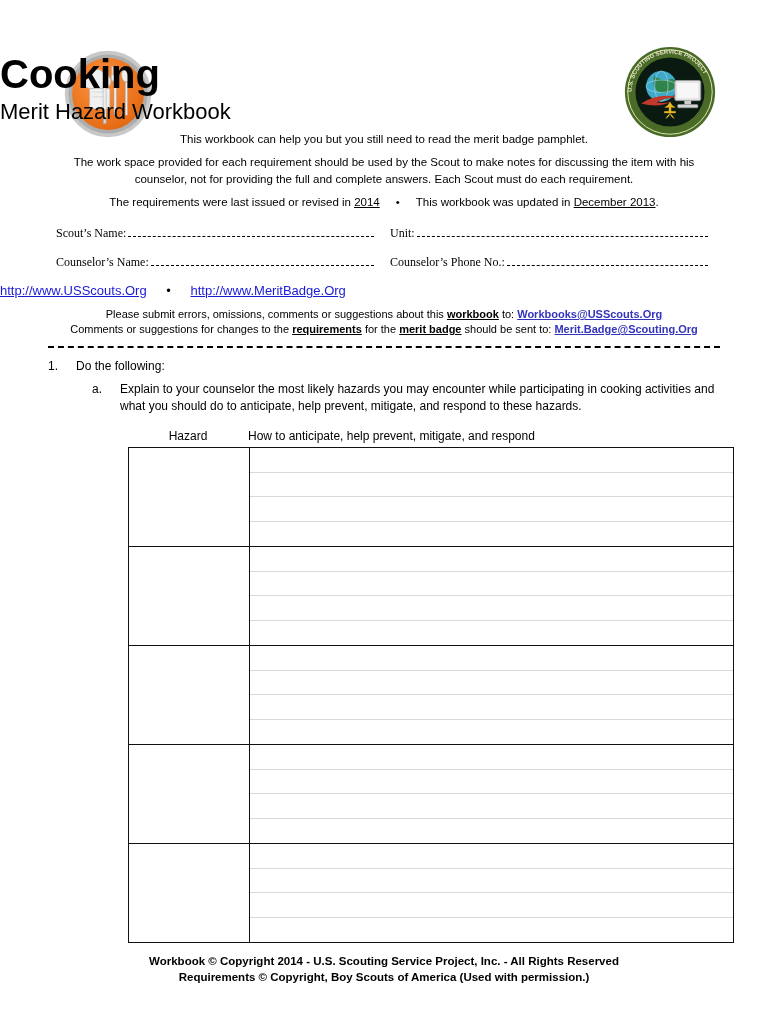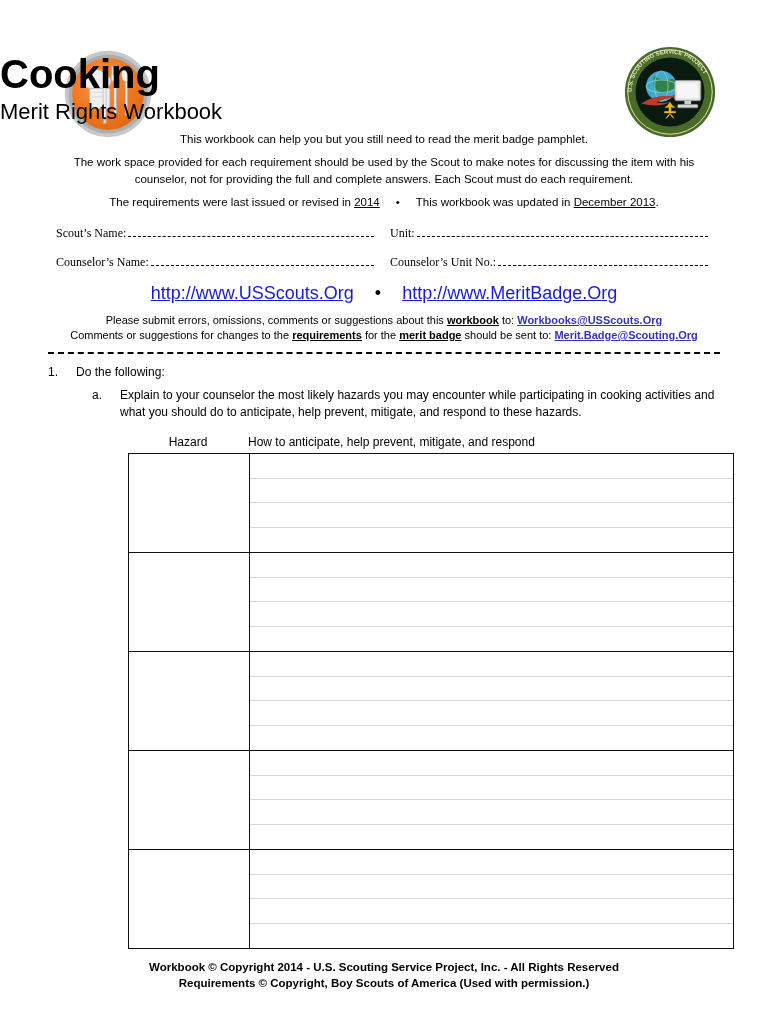--- a/index.html
+++ b/index.html
@@ -104,22 +104,21 @@
     border-bottom: 1px dashed #000;
     height: 11px;
     margin-left: 2px;
     margin-right: 8px;
   }
   .field.second { padding-left: 8px; }
 
   
   .links {
     margin-top: 10px;
-    text-align: center;
-    font-size: 18px;
+    font-size: 13px;
   }
   .links a {
     color: #1a1ad6;
     text-decoration: underline;
   }
   .dot-sep {
     display: inline-block;
     padding: 0 16px;
     color: #000;
   }
@@ -269,21 +268,21 @@
 
         <g fill="#EFEFEF" stroke="#A8A8A8" stroke-width="0.6">
           <path d="M45 78 L48 78 L48 50 Q48 42 45.8 39 Q44.6 42 44.6 50 Z"></path>
           <path d="M45 78 h3 v4 h-3 z" fill="#D8D8D8"></path>
         </g>
       </svg>
     </div>
 
     <div class="title-block">
       <div class="title-main">Cooking</div>
-      <div class="title-sub">Merit Rights Workbook</div>
+      <div class="title-sub">Merit Hazard Workbook</div>
     </div>
 
     <div class="badge-right">
       <svg viewBox="0 0 100 100" width="96" height="96">
         <circle cx="50" cy="50" r="47" fill="#4A6B28"></circle>
         <circle cx="50" cy="50" r="44" fill="none" stroke="#DCE8B0" stroke-width="1"></circle>
         <circle cx="50" cy="50" r="36" fill="#0B1A10"></circle>
 
         <g fill="#E9E4C8" font-size="6.2" font-family="Liberation Sans, sans-serif" font-weight="bold">
           <text><textPath href="#ringpath">U.S. SCOUTING SERVICE PROJECT</textPath></text>
@@ -331,21 +330,21 @@
         <span class="field-label">Unit:</span>
         <span class="field-rule"></span>
       </div>
     </div>
     <div class="field-row">
       <div class="field">
         <span class="field-label">Counselor’s Name:</span>
         <span class="field-rule"></span>
       </div>
       <div class="field second">
-        <span class="field-label">Counselor’s Unit No.:</span>
+        <span class="field-label">Counselor’s Phone No.:</span>
         <span class="field-rule"></span>
       </div>
     </div>
   </div>
 
   <div class="links">
     <a href="#">http://www.USScouts.Org</a>
     <span class="dot-sep">•</span>
     <a href="#">http://www.MeritBadge.Org</a>
   </div>

